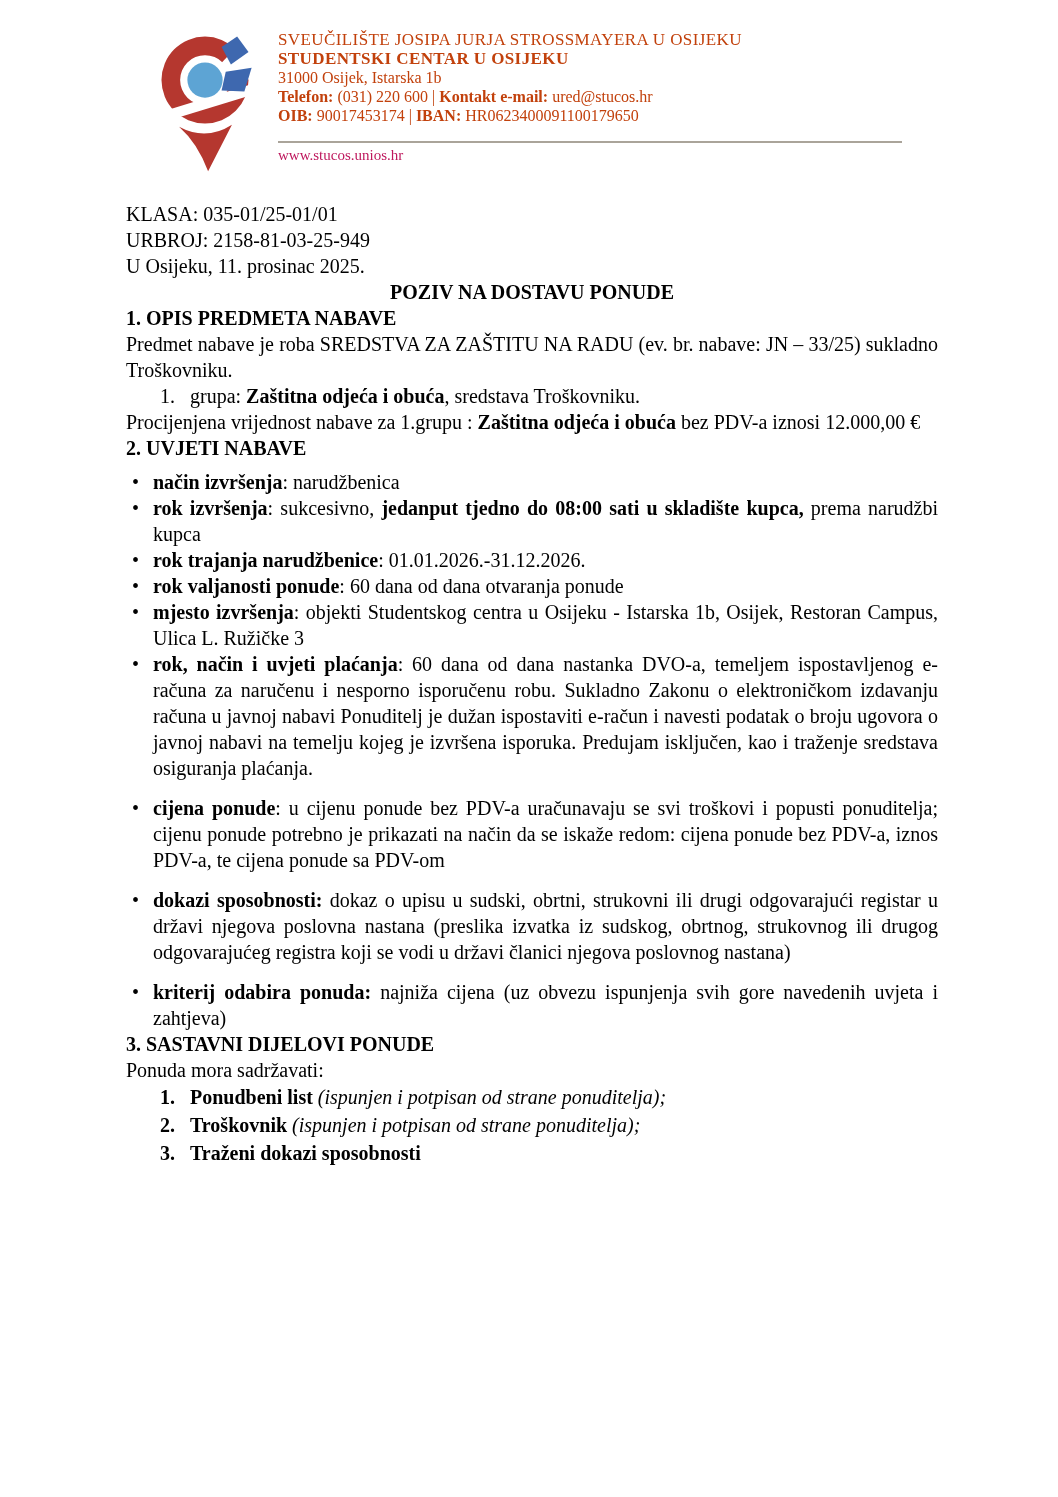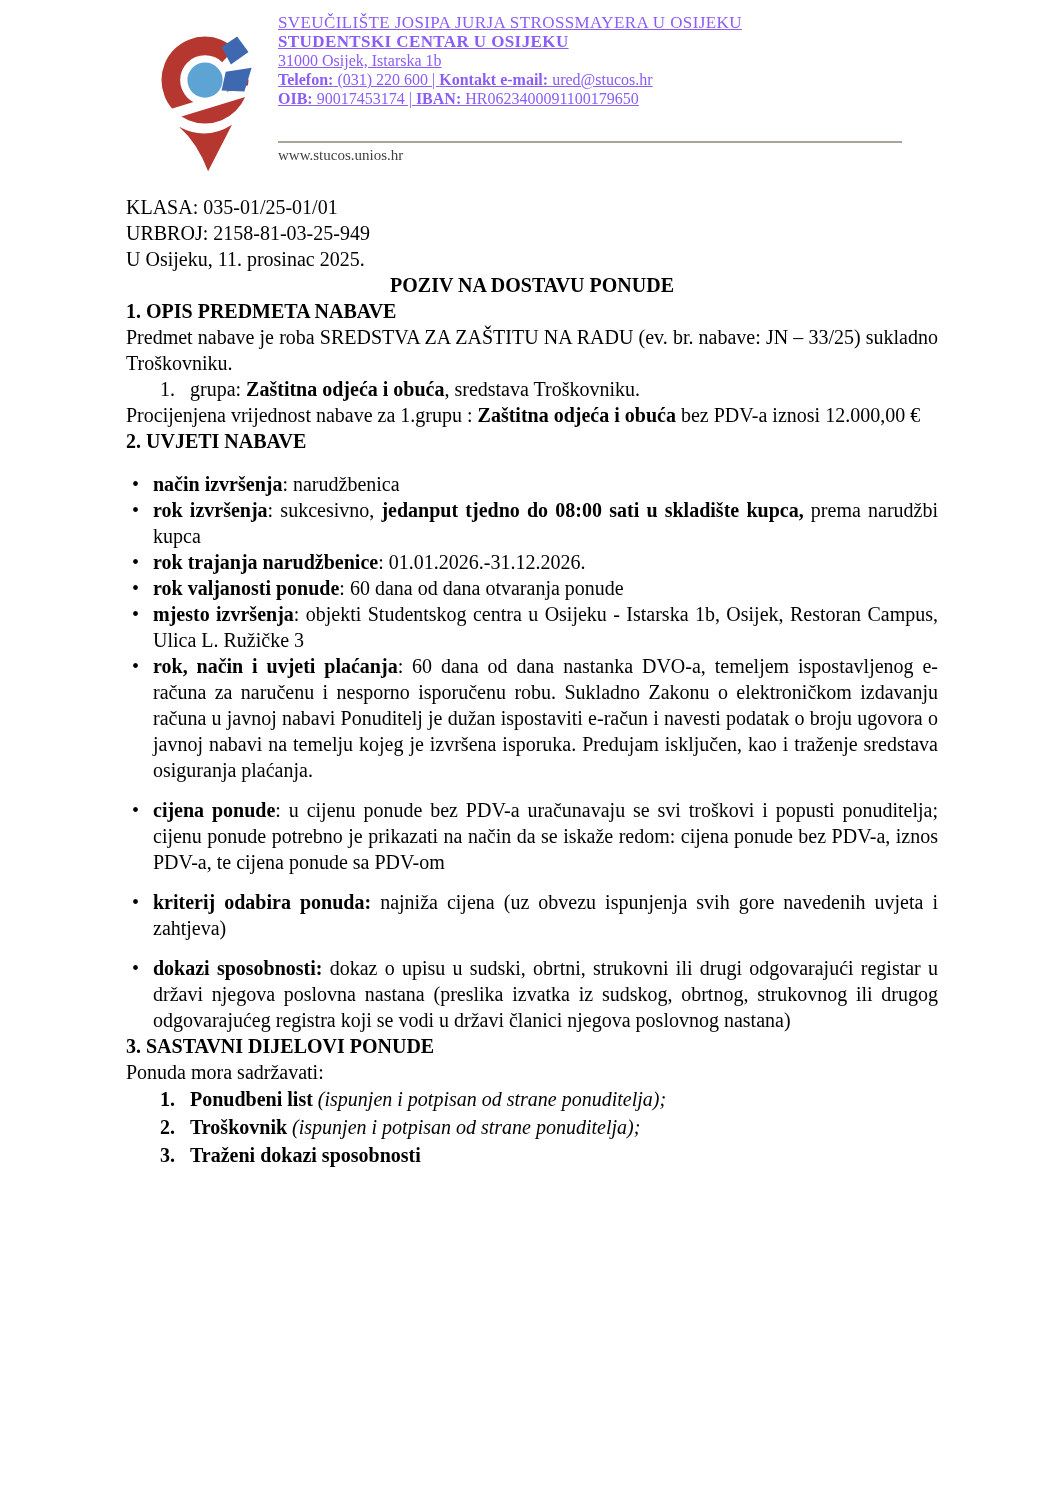--- a/index.html
+++ b/index.html
@@ -6,44 +6,44 @@
   .page {
     position:relative;
     width:1058px; height:1497px;
     background:#ffffff;
     font-family:"Liberation Serif", serif;
     color:#000000;
     overflow:hidden;
   }
   
   .logo { position:absolute; left:148px; top:33px; width:114px; height:146px; }
-  .hdr-text { position:absolute; left:278px; top:13px; color:#8b5cf6;text-decoration:underline; }
+  .hdr-text { position:absolute; left:278px; top:30px; color:#c2410c; }
   .hl { line-height:19px; white-space:nowrap; }
   .hl1 { font-size:17px; letter-spacing:0.4px; }
   .hl2 { font-size:17px; font-weight:bold; letter-spacing:0.4px; }
   .hl3, .hl4, .hl5 { font-size:16px; }
   .hdr-rule { position:absolute; left:278px; top:141px; width:624px; border-top:2px solid #aaa49a; }
-  .hdr-web { position:absolute; left:278px; top:147px; font-size:15px; color:#404040; }
+  .hdr-web { position:absolute; left:278px; top:147px; font-size:15px; color:#be185d; }
   
   .doc {
-    position:absolute; left:126px; top:194px; width:812px;
+    position:absolute; left:126px; top:201px; width:812px;
     font-size:20px; line-height:26px;
   }
   .doc p { margin:0; }
   .just { text-align:justify; }
   .m-title  { margin-top:44px; text-align:center; font-weight:bold; }
   .m-h1     { margin-top:41px; font-weight:bold; }
   .m-p1     { margin-top:15px; }
   .m-p2     { margin-top:12px; }
   .m-group  { margin-top:17px; }
   .m-p3     { margin-top:17px; }
   .m-h2     { margin-top:16px; font-weight:bold; }
   .m-h3     { margin-top:24px; font-weight:bold; }
   .m-intro  { margin-top:14px; }
-  ul.conditions { list-style:none; margin:17px 0 0 0; padding:0; }
+  ul.conditions { list-style:none; margin:8px 0 0 0; padding:0; }
   ul.conditions li { position:relative; padding-left:27px; text-align:justify; }
   ul.conditions li::before { content:"\2022"; position:absolute; left:6px; top:0; }
   ul.conditions li.gap { margin-top:14px; }
   .onum { display:inline-block; margin-left:34px; width:30px; }
   .olist-item { line-height:28px; }
   .olist-item .onum { font-weight:bold; }
 </style>
 </head>
 <body>
 
@@ -99,22 +99,22 @@
     <p class="m-h2">2. UVJETI NABAVE</p>
 
     <ul class="conditions">
       <li><span style="font-weight: bold;">način izvršenja</span><span>: narudžbenica</span></li>
       <li><span style="font-weight: bold;">rok izvršenja</span><span>: sukcesivno, </span><span style="font-weight: bold;">jedanput tjedno do 08:00 sati u skladište kupca,</span><span> prema narudžbi kupca</span></li>
       <li><span style="font-weight: bold;">rok trajanja narudžbenice</span><span>: 01.01.2026.-31.12.2026.</span></li>
       <li><span style="font-weight: bold;">rok valjanosti ponude</span><span>: 60 dana od dana otvaranja ponude</span></li>
       <li><span style="font-weight: bold;">mjesto izvršenja</span><span>: objekti Studentskog centra u Osijeku - Istarska 1b, Osijek, Restoran Campus, Ulica L. Ružičke 3</span></li>
       <li><span style="font-weight: bold;">rok, način i uvjeti plaćanja</span><span>: 60 dana od dana nastanka DVO-a, temeljem ispostavljenog e-računa za naručenu i nesporno isporučenu robu. Sukladno Zakonu o elektroničkom izdavanju računa u javnoj nabavi Ponuditelj je dužan ispostaviti e-račun i navesti podatak o broju ugovora o javnoj nabavi na temelju kojeg je izvršena isporuka. Predujam isključen, kao i traženje sredstava osiguranja plaćanja.</span></li>
       <li class="gap"><span style="font-weight: bold;">cijena ponude</span><span>: u cijenu ponude bez PDV-a uračunavaju se svi troškovi i popusti ponuditelja; cijenu ponude potrebno je prikazati na način da se iskaže redom: cijena ponude bez PDV-a, iznos PDV-a, te cijena ponude sa PDV-om</span></li>
+      <li class="gap"><span style="font-weight: bold;">dokazi sposobnosti:</span><span> dokaz o upisu u sudski, obrtni, strukovni ili drugi odgovarajući registar u državi njegova poslovna nastana (preslika izvatka iz sudskog, obrtnog, strukovnog ili drugog odgovarajućeg registra koji se vodi u državi članici njegova poslovnog nastana)</span></li>
       <li class="gap"><span style="font-weight: bold;">kriterij odabira ponuda:</span><span> najniža cijena (uz obvezu ispunjenja svih gore navedenih uvjeta i zahtjeva)</span></li>
-      <li class="gap"><span style="font-weight: bold;">dokazi sposobnosti:</span><span> dokaz o upisu u sudski, obrtni, strukovni ili drugi odgovarajući registar u državi njegova poslovna nastana (preslika izvatka iz sudskog, obrtnog, strukovnog ili drugog odgovarajućeg registra koji se vodi u državi članici njegova poslovnog nastana)</span></li>
     </ul>
 
     <p class="m-h3">3. SASTAVNI DIJELOVI PONUDE</p>
 
     <p class="m-intro">Ponuda mora sadržavati:</p>
 
     <p class="olist-item"><span class="onum">1.</span><span><span style="font-weight: bold; margin-top: 12px;">Ponudbeni list </span><span style="font-style: italic;">(ispunjen i potpisan od strane ponuditelja);</span></span></p>
     <p class="olist-item"><span class="onum">2.</span><span><span style="font-weight: bold;">Troškovnik </span><span style="font-style: italic;">(ispunjen i potpisan od strane ponuditelja);</span></span></p>
     <p class="olist-item"><span class="onum">3.</span><span><span style="font-weight: bold;">Traženi dokazi sposobnosti</span></span></p>
 

